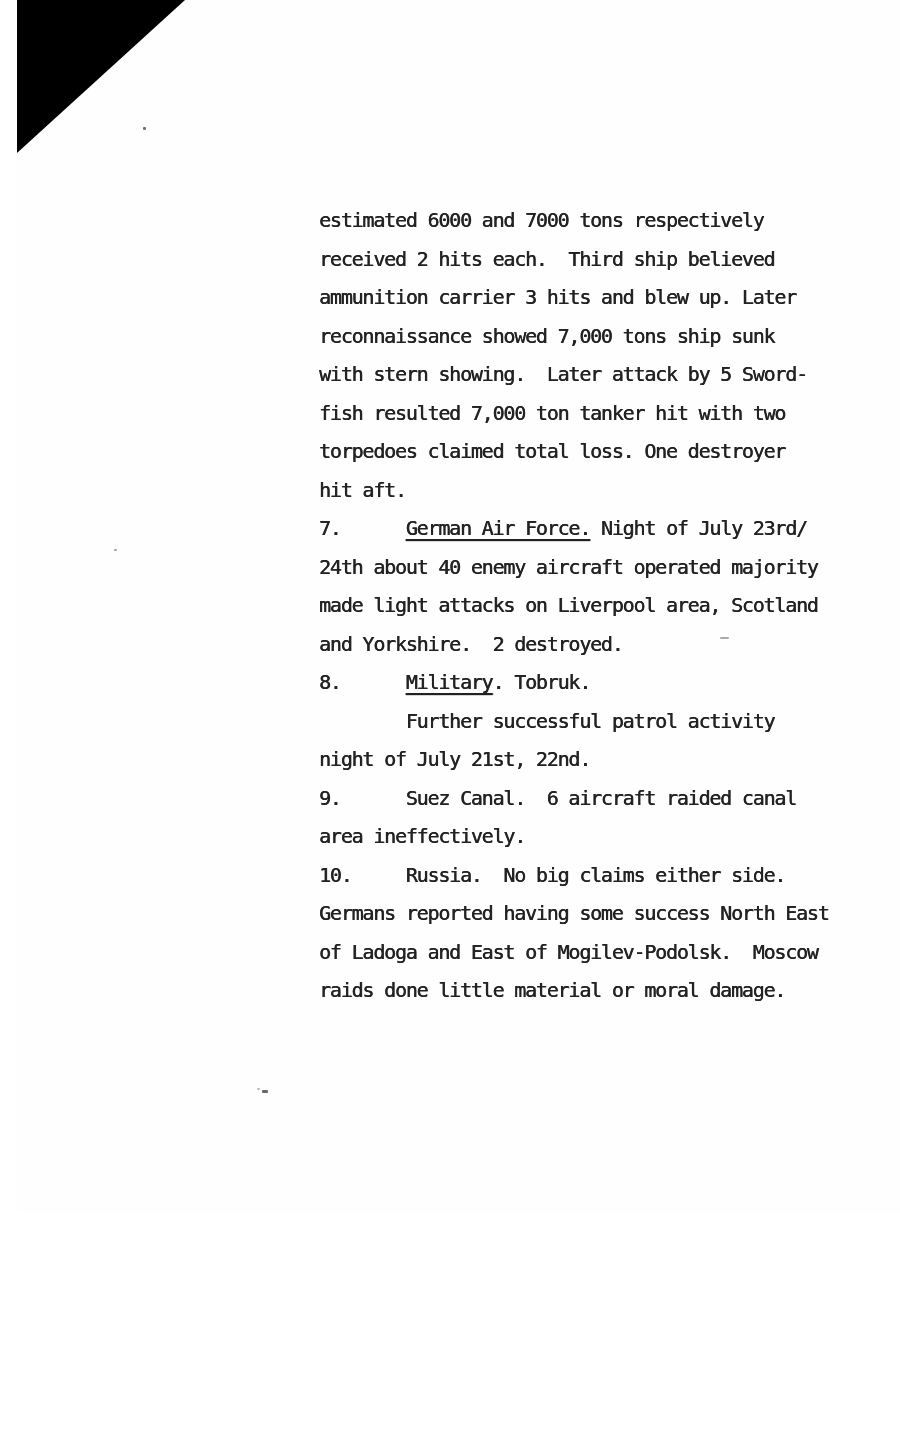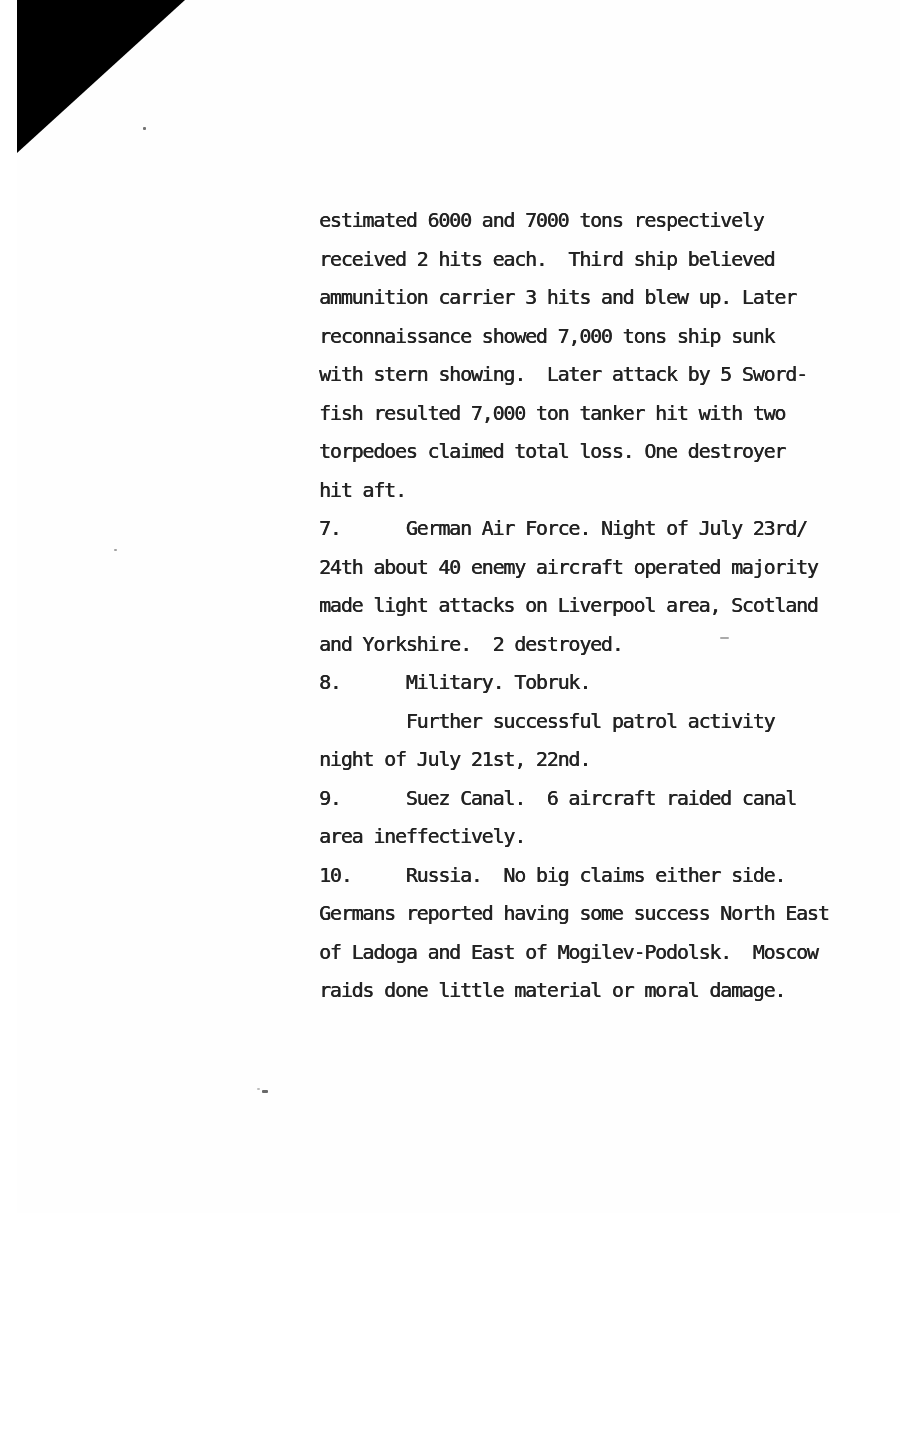--- a/index.html
+++ b/index.html
@@ -33,20 +33,21 @@
     left: 302px;
     top: 201px;
     white-space: pre;
     font-size: 20px;
     letter-spacing: -1.2px;
     line-height: 38.5px;
     color: #222;
     text-shadow: 0.45px 0 0 rgba(30,30,30,0.85), 0 0.35px 0.3px rgba(0,0,0,0.45);
   }
   .typed .u {
+    text-decoration: underline;
     text-underline-offset: 4px;
     text-decoration-thickness: 1.5px;
     text-align: center;
   }
   
   .hand {
     position: absolute;
     left: 672px;
     top: 1308px;
     color: #161616;

